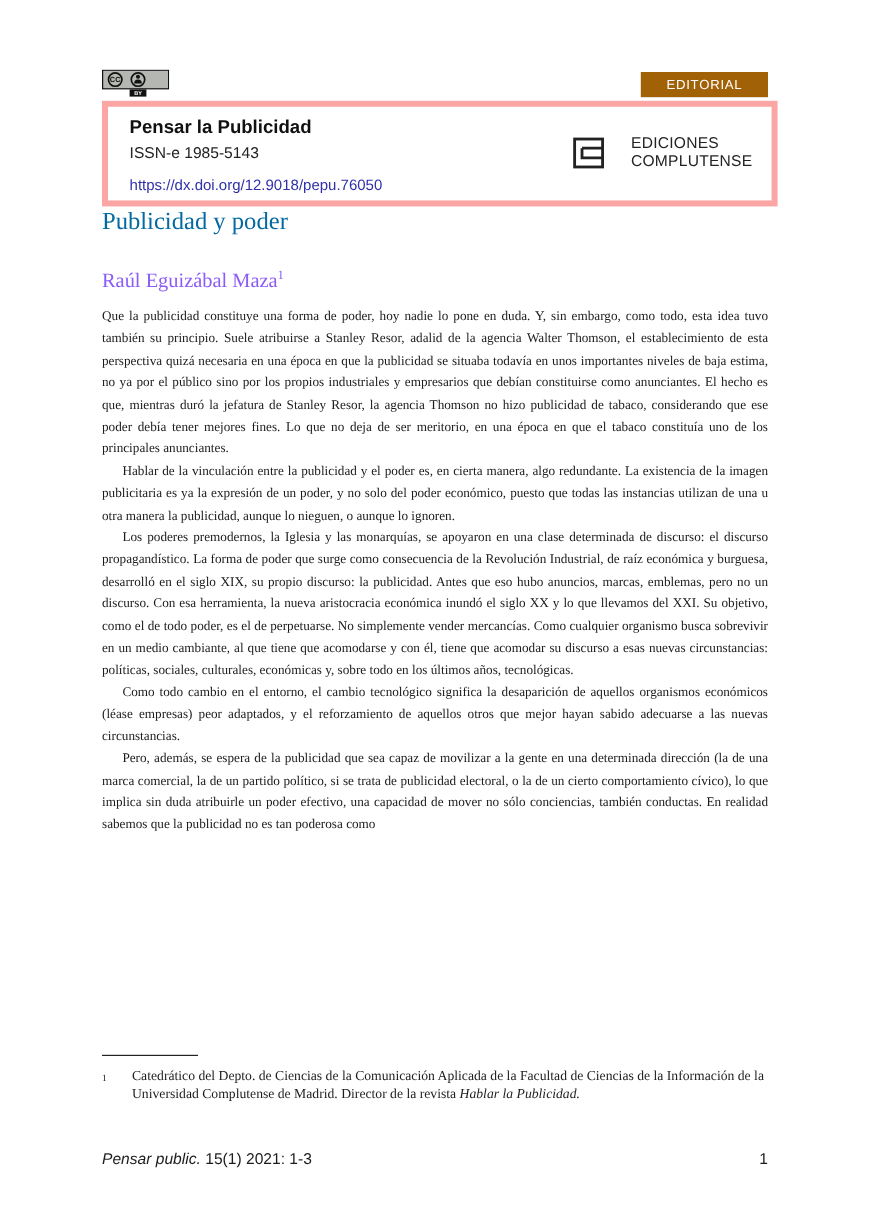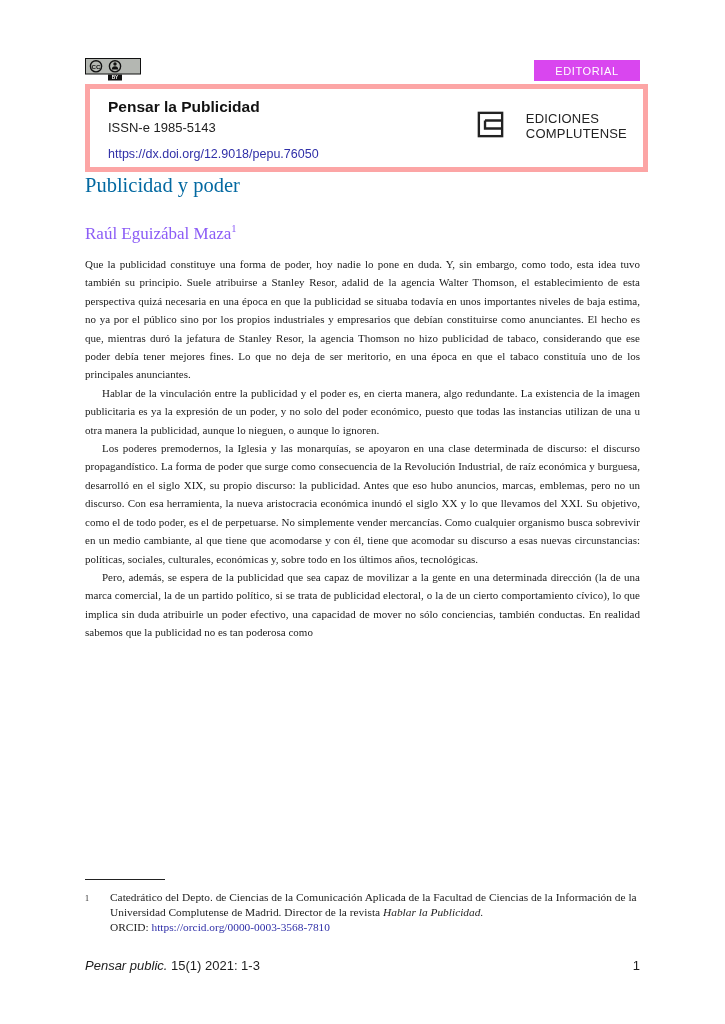--- a/index.html
+++ b/index.html
@@ -5,34 +5,34 @@
   html,body{margin:0;padding:0;}
   body{
     width:725px;height:1024px;background:#ffffff;position:relative;
     font-family:"Liberation Serif", serif;color:#1b1b1b;overflow:hidden;
   }
   .abs{position:absolute;}
 
   
   .cc-badge{left:85px;top:58px;width:56px;height:23px;}
   .editorial-badge{
-    right:85px;top:60px;width:106px;height:21px;background:#d946ef;color:#fff;
+    right:85px;top:60px;width:106px;height:21px;background:#a16207;color:#fff;
     font-family:"Liberation Sans", sans-serif;font-size:11px;letter-spacing:.6px;
     display:flex;align-items:center;justify-content:center;
   }
 
   
   .header-box{
     left:85px;top:84px;width:553px;height:78px;border:5px solid #fca5a5;
     font-family:"Liberation Sans", sans-serif;
   }
   .journal-title{position:absolute;left:18px;top:9px;font-size:15.5px;font-weight:bold;color:#111;}
   .journal-issn{position:absolute;left:18px;top:31px;font-size:13px;color:#222;}
   .journal-doi{position:absolute;left:18px;top:58px;font-size:12.5px;text-decoration:none;}
-  .publisher{position:absolute;right:16px;top:22px;display:flex;align-items:flex-start;gap:22px;}
+  .publisher{position:absolute;right:16px;top:22px;display:flex;align-items:flex-end;gap:22px;}
   .publisher-name{font-size:13px;line-height:15px;color:#232323;letter-spacing:.2px;}
 
   
   .article-title{left:85px;top:174px;width:555px;font-size:20.5px;color:#0369a1;}
   .article-author{left:85px;top:224px;width:555px;font-size:17px;color:#8b5cf6;}
   sup{font-size:.62em;line-height:0;}
 
   .body-text{
     left:85px;top:255px;width:555px;
     font-size:11px;line-height:18.4px;text-align:justify;
@@ -98,32 +98,30 @@
 
 <div class="abs article-title">Publicidad y poder</div>
 <div class="abs article-author">
   <span>Raúl Eguizábal Maza</span><sup>1</sup>
 </div>
 
 <div class="abs body-text">
   <p class="first">Que la publicidad constituye una forma de poder, hoy nadie lo pone en duda. Y, sin embargo, como todo, esta idea tuvo también su principio. Suele atribuirse a Stanley Resor, adalid de la agencia Walter Thomson, el establecimiento de esta perspectiva quizá necesaria en una época en que la publicidad se situaba todavía en unos importantes niveles de baja estima, no ya por el público sino por los propios industriales y empresarios que debían constituirse como anunciantes. El hecho es que, mientras duró la jefatura de Stanley Resor, la agencia Thomson no hizo publicidad de tabaco, considerando que ese poder debía tener mejores fines. Lo que no deja de ser meritorio, en una época en que el tabaco constituía uno de los principales anunciantes.</p>
   <p>Hablar de la vinculación entre la publicidad y el poder es, en cierta manera, algo redundante. La existencia de la imagen publicitaria es ya la expresión de un poder, y no solo del poder económico, puesto que todas las instancias utilizan de una u otra manera la publicidad, aunque lo nieguen, o aunque lo ignoren.</p>
   <p>Los poderes premodernos, la Iglesia y las monarquías, se apoyaron en una clase determinada de discurso: el discurso propagandístico. La forma de poder que surge como consecuencia de la Revolución Industrial, de raíz económica y burguesa, desarrolló en el siglo XIX, su propio discurso: la publicidad. Antes que eso hubo anuncios, marcas, emblemas, pero no un discurso. Con esa herramienta, la nueva aristocracia económica inundó el siglo XX y lo que llevamos del XXI. Su objetivo, como el de todo poder, es el de perpetuarse. No simplemente vender mercancías. Como cualquier organismo busca sobrevivir en un medio cambiante, al que tiene que acomodarse y con él, tiene que acomodar su discurso a esas nuevas circunstancias: políticas, sociales, culturales, económicas y, sobre todo en los últimos años, tecnológicas.</p>
+  <p>Como todo cambio en el entorno, el cambio tecnológico significa la desaparición de aquellos organismos económicos (léase empresas) peor adaptados, y el reforzamiento de aquellos otros que mejor hayan sabido adecuarse a las nuevas circunstancias.</p>
   <p>Pero, además, se espera de la publicidad que sea capaz de movilizar a la gente en una determinada dirección (la de una marca comercial, la de un partido político, si se trata de publicidad electoral, o la de un cierto comportamiento cívico), lo que implica sin duda atribuirle un poder efectivo, una capacidad de mover no sólo conciencias, también conductas. En realidad sabemos que la publicidad no es tan poderosa como</p>
 </div>
 
 <div class="abs footnote-rule"></div>
 <div class="abs footnote">
   <div class="fn-row">
     <div class="fn-marker">1</div>
     <div class="fn-body">
       <span>Catedrático del Depto. de Ciencias de la Comunicación Aplicada de la Facultad de Ciencias de la Información de la Universidad Complutense de Madrid. Director de la revista </span><span class="italic">Hablar la Publicidad.</span>
-      <div>
-        <span>ORCID: </span><a class="link" href="#">https://orcid.org/0000-0003-3568-7810</a>
-      </div>
     </div>
   </div>
 </div>
 
 <div class="abs page-footer">
   <div>
     <span class="italic">Pensar public.</span><span> 15(1) 2021: 1-3</span>
   </div>
   <div>1</div>
 </div>

